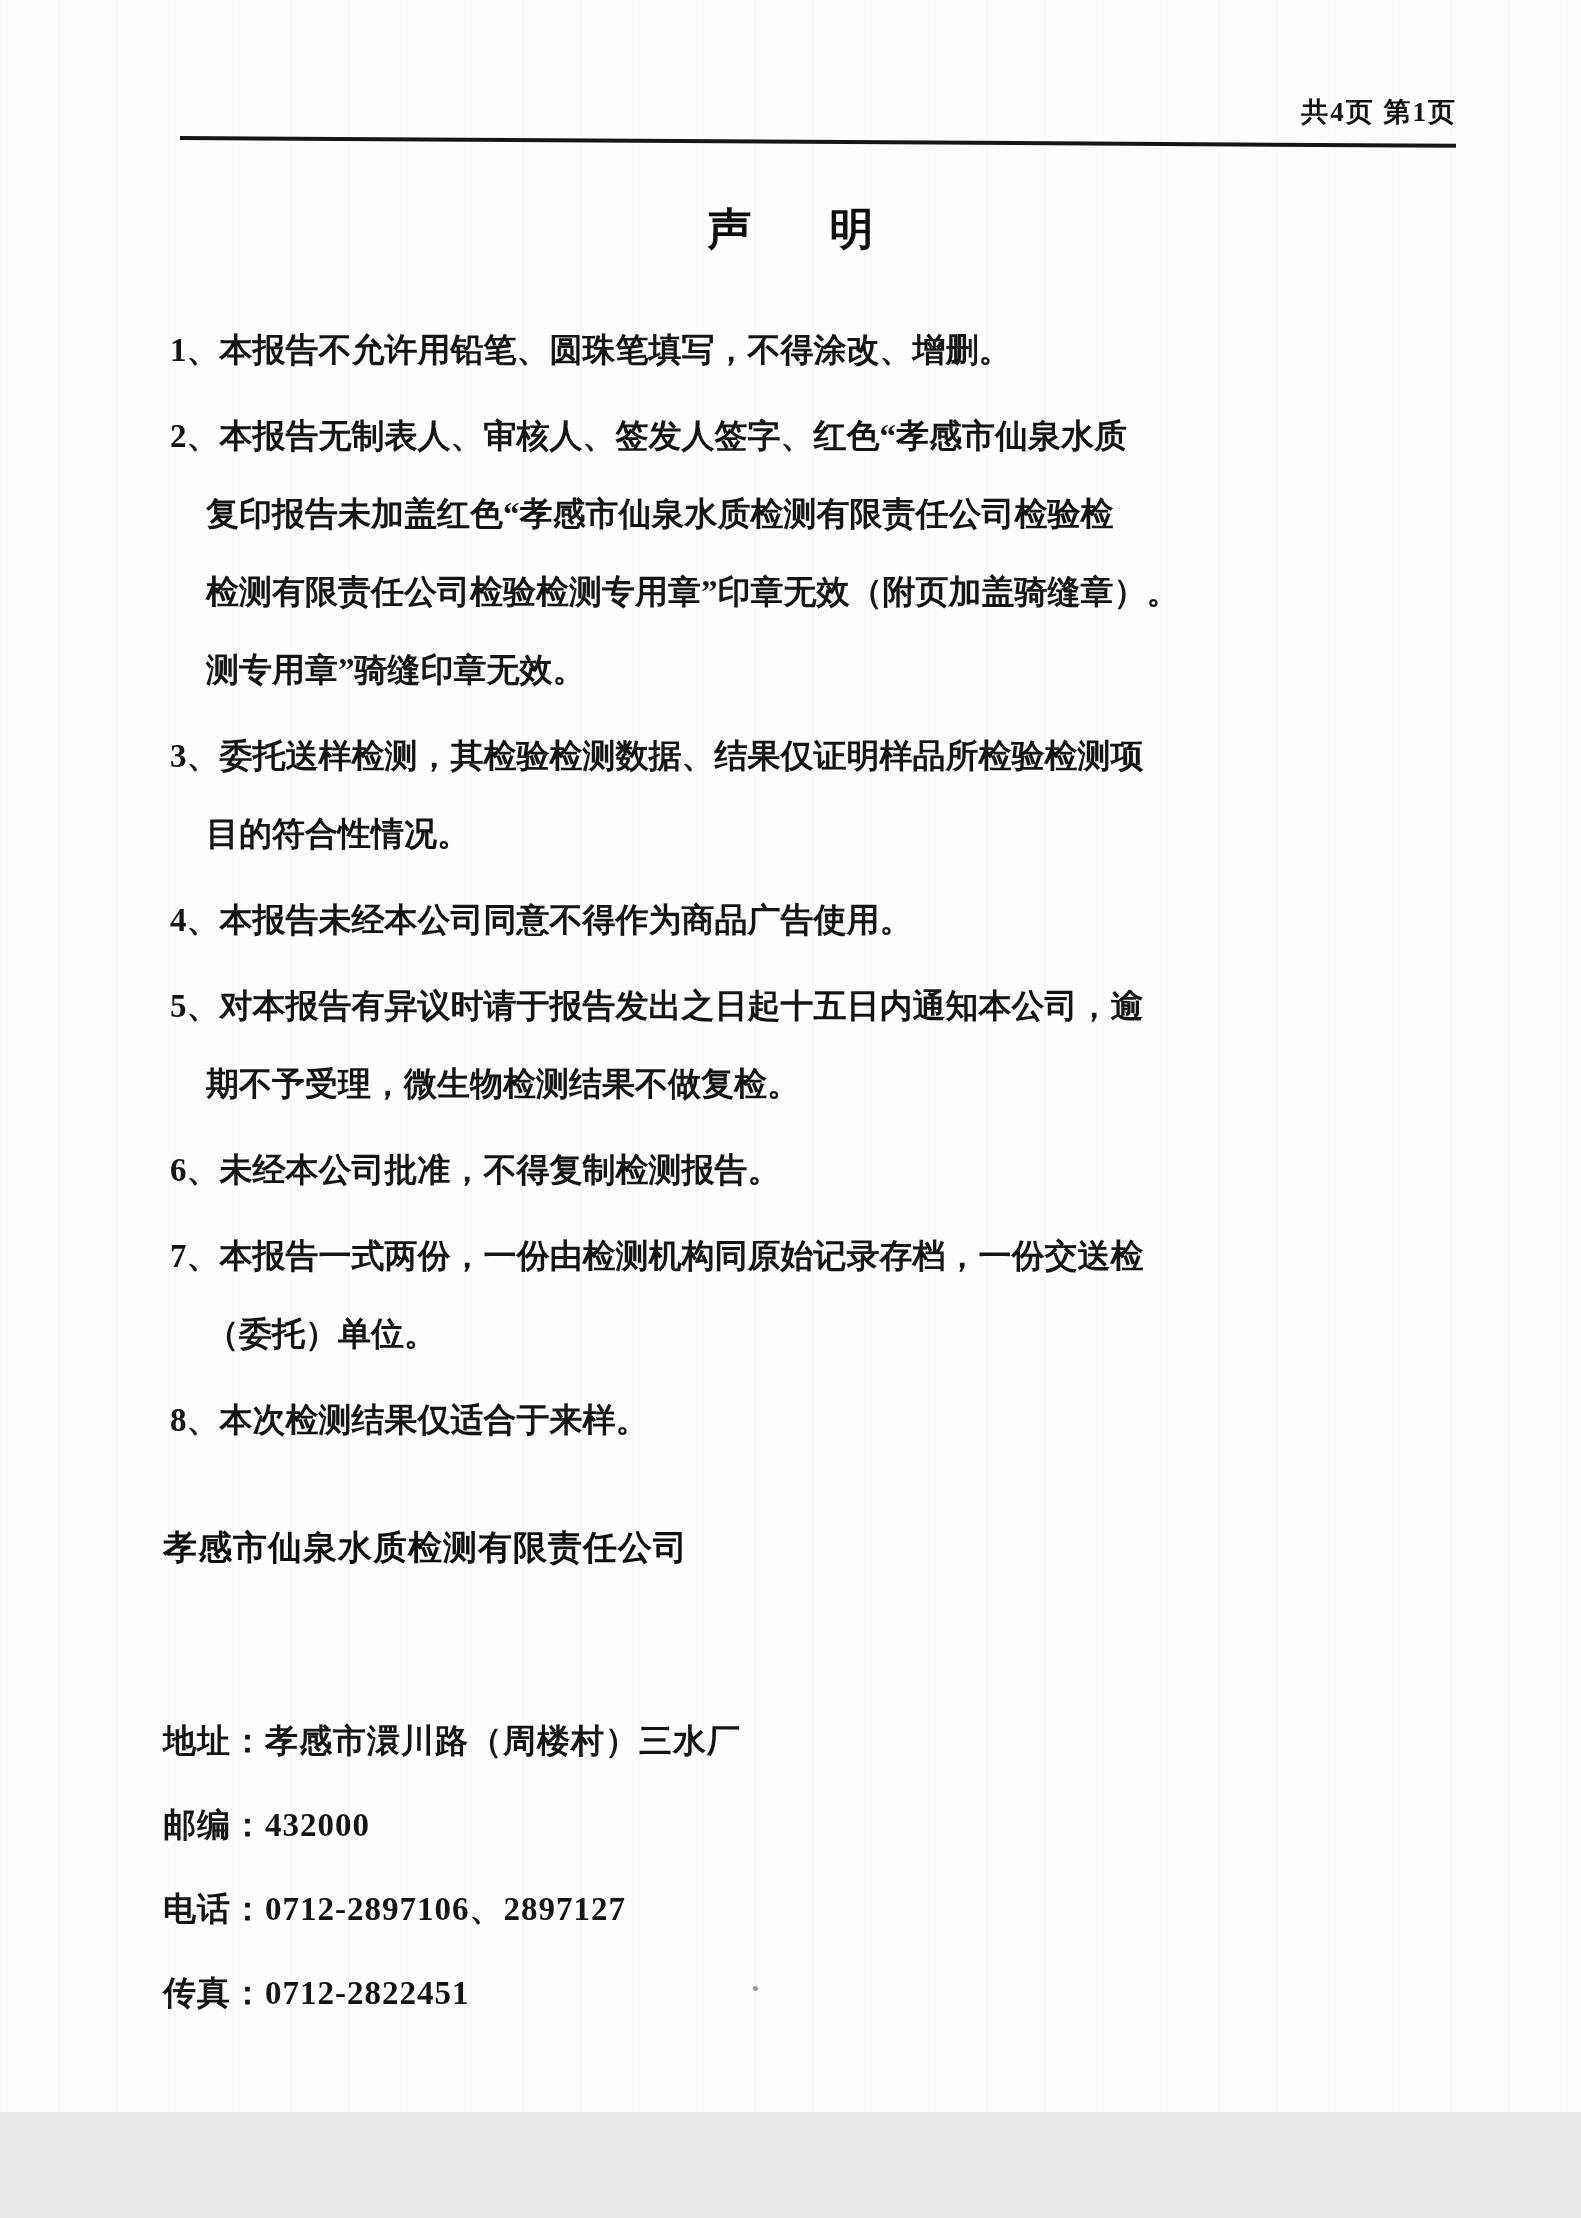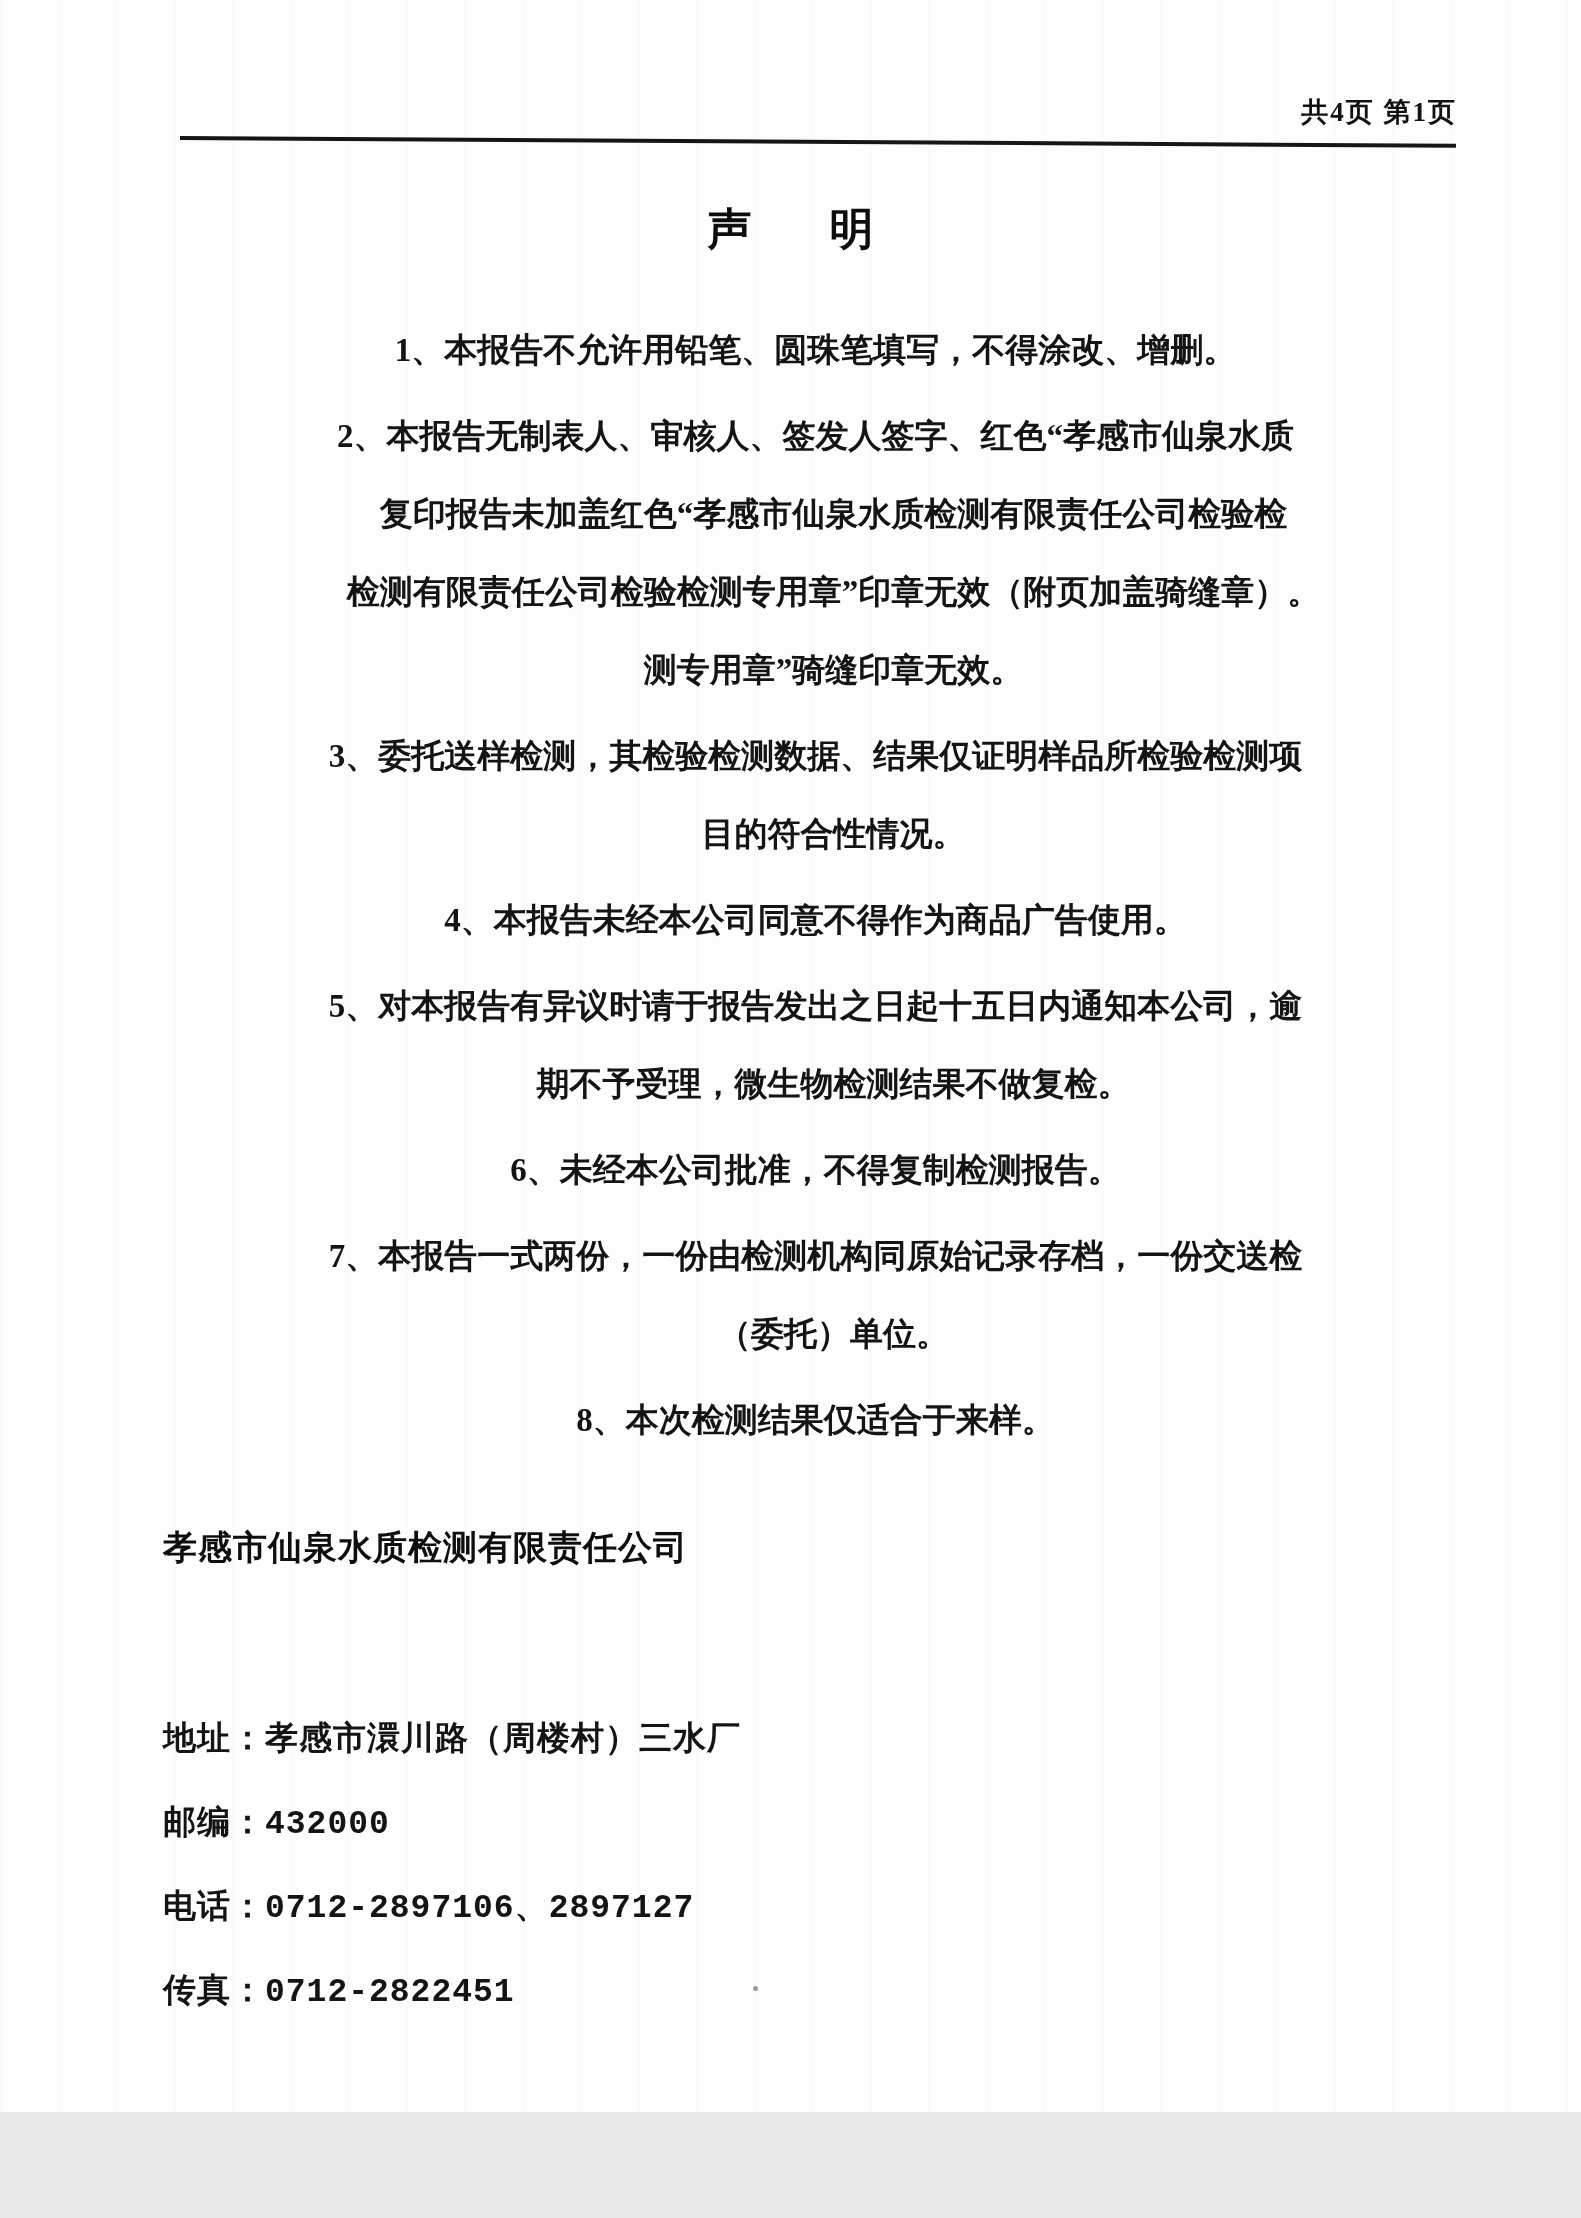--- a/index.html
+++ b/index.html
@@ -45,35 +45,34 @@
     margin-left:78px;
     color:#0d0d0d;
   }
   .items {
     margin:52px 120px 0 170px;
     font-size:33px;
     font-weight:600;
     line-height:78px;
     color:#141414;
   }
-  .item { margin-bottom:8px;text-align:center; }
+  .item { margin-bottom:8px; }
   .item .num { display:inline; }
   .line.cont { padding-left:36px; }
   .company {
     margin:66px 0 0 163px;
     font-size:34px;
     font-weight:bold;
     letter-spacing:1px;
     color:#0e0e0e;
   }
   .contact {
     margin:128px 0 0 163px;
     font-size:33px;
     color:#141414;
-    font-family:Liberation Mono, monospace;
   }
   .contact .row { line-height:84px; }
   .contact .label { font-weight:bold; letter-spacing:1px; }
   .contact .value { font-weight:600; letter-spacing:1px; }
   .speck {
     position:absolute;
     left:753px; top:1986px;
     width:5px; height:5px;
     border-radius:50%;
     background:#9a9a9a;

